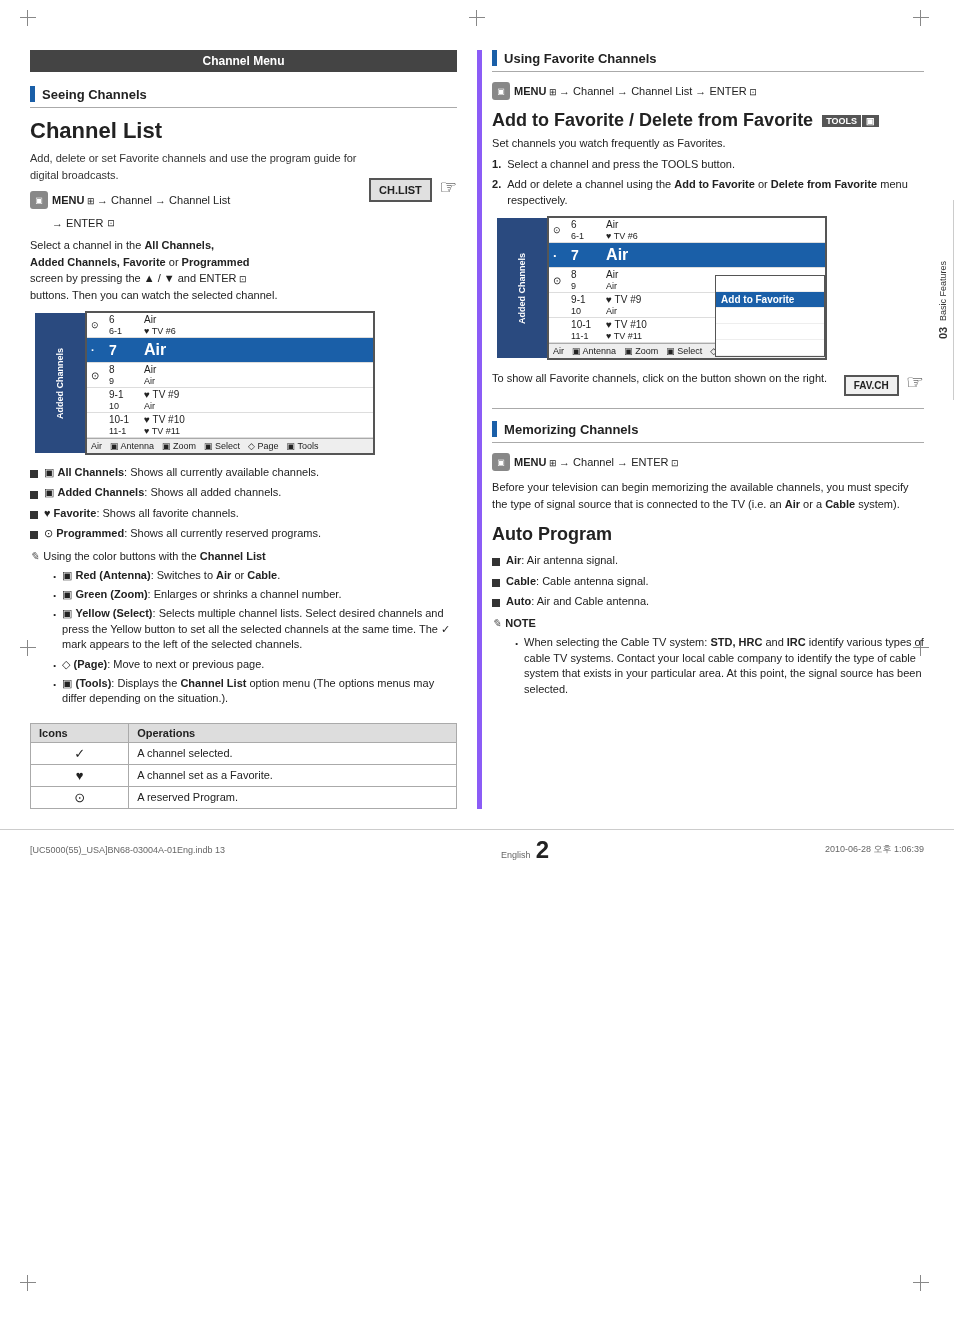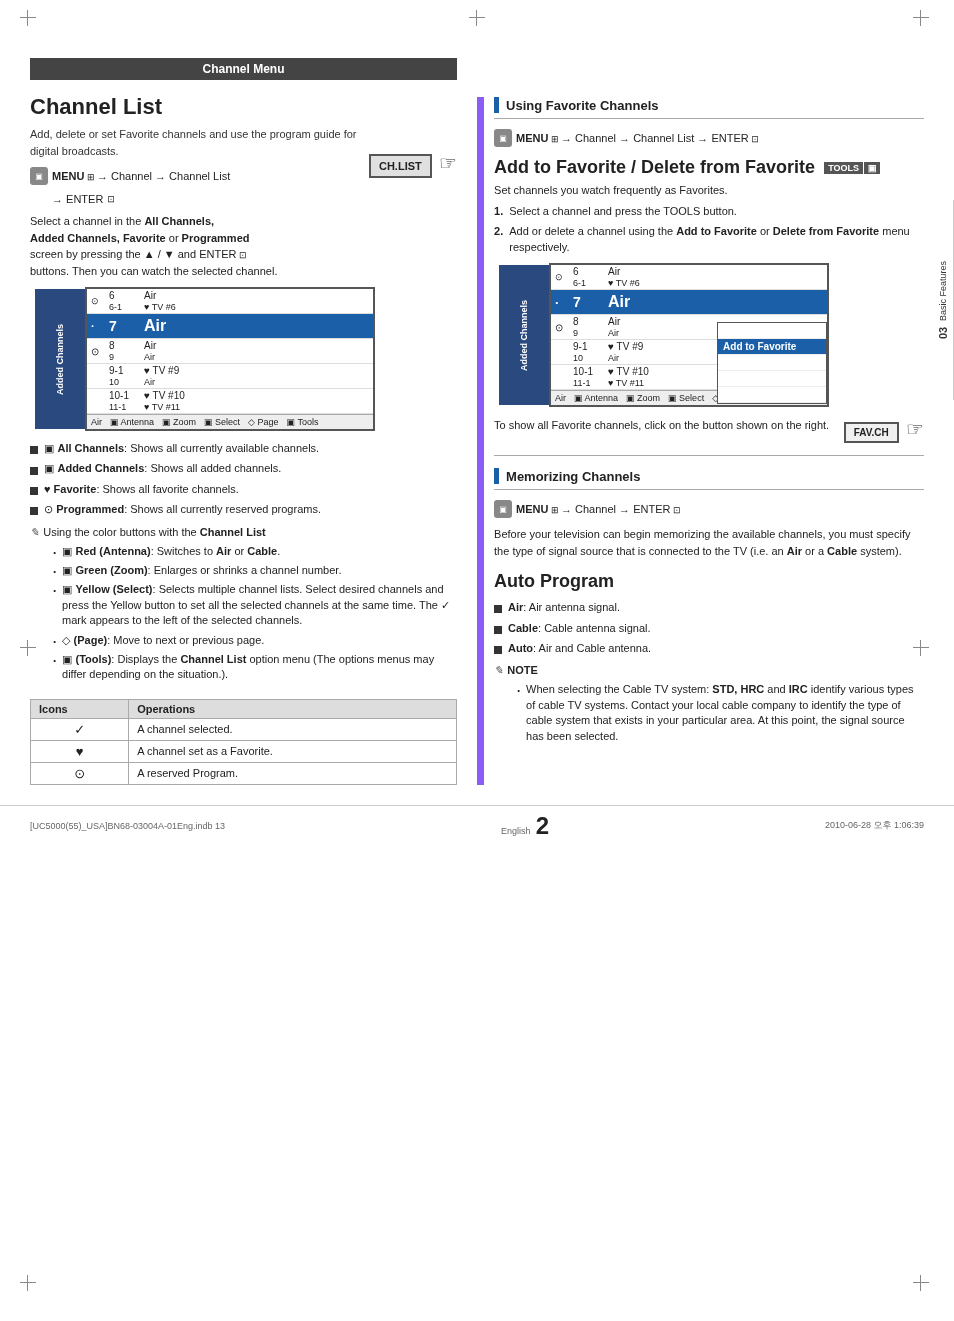--- a/index.html
+++ b/index.html
@@ -11,21 +11,21 @@
       font-size: 12px;
       color: #222;
       position: relative;
     }
 
     .page-wrapper {
       width: 954px;
       min-height: 1321px;
       background: #fff;
       position: relative;
-      padding: 28px 0 30px 0;
+      padding: 20px 0 30px 0;
     }
 
     
     .crosshair {
       position: absolute;
       width: 16px;
       height: 16px;
     }
     .crosshair::before, .crosshair::after {
       content: '';
@@ -82,22 +82,21 @@
     }
 
     .left-col {
       width: 460px;
       padding-right: 20px;
     }
 
     .right-col {
       width: 460px;
       padding-left: 10px;
-      border-left: 7px solid #8b5cf6;
-      margin-top: 39px;
+      border-left: 5px solid #8b5cf6;
     }
 
     
     .channel-menu-bar {
       background: #444;
       color: #fff;
       text-align: center;
       font-weight: bold;
       font-size: 12px;
       padding: 4px 0;
@@ -427,20 +426,23 @@
   </div>
 
   <div class="main-columns">
 
     <div class="left-col">
 
       <div class="channel-menu-bar">
         <span>Channel Menu</span>
       </div>
 
+      <div class="section-heading">
+        <span>Seeing Channels</span>
+      </div>
 
       <div class="channel-list-title">
         <span>Channel List</span>
       </div>
 
       <div style="position:relative; min-height:70px; margin-bottom:8px;">
         <div style="float:right; margin-left:10px; margin-bottom:4px; text-align:center;">
           <div class="chlist-btn">
             <span>CH.LIST</span>
           </div>

